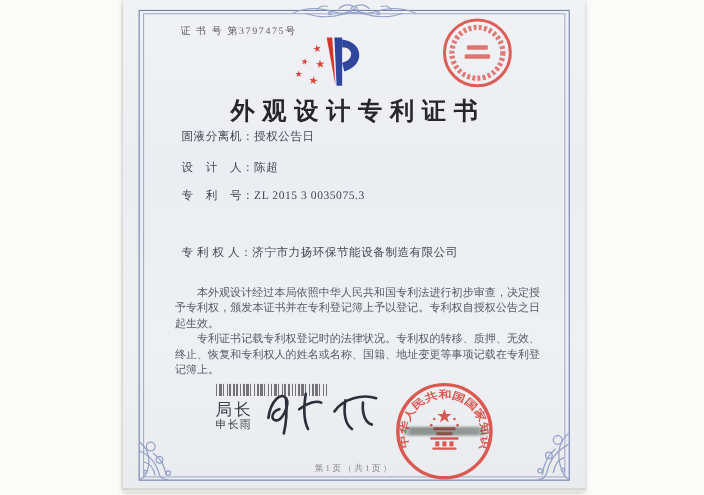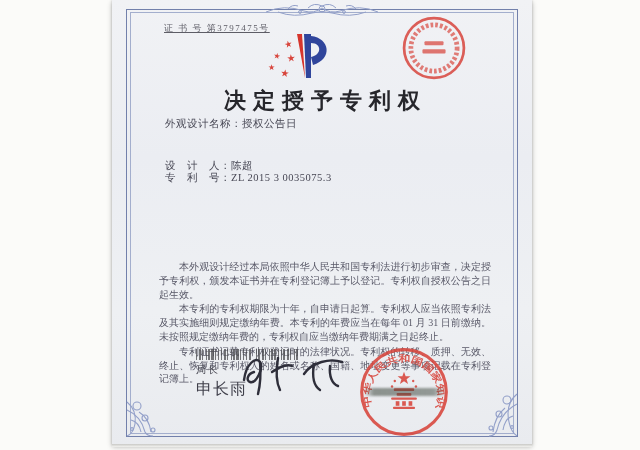--- a/index.html
+++ b/index.html
@@ -18,21 +18,21 @@
   .frame-outer {
     position:absolute; left:14px; right:14px; top:9px; bottom:8px;
     border:1.5px solid #7280ab;
   }
   .frame-inner {
     position:absolute; left:18px; right:18px; top:12px; bottom:11px;
     border:0.5px solid #a3aecd;
   }
   .cert-no {
     position:absolute; left:52px; top:22px;
-    font-size:9px; letter-spacing:1.5px; color:#5d5d66;text-decoration:underline;
+    font-size:9px; letter-spacing:1.5px; color:#5d5d66;
   }
   .logo { position:absolute; left:155px; top:30px; width:75px; height:52px; }
   .title {
     position:absolute; left:0; top:86px; width:100%;
     text-align:center; font-size:22px; font-weight:bold;
     letter-spacing:7px; text-indent:7px; color:#26262b;
   }
   .agency-seal { position:absolute; left:288px; top:14px; width:68px; height:68px; opacity:.85; }
   .field {
     position:absolute; left:53px;
@@ -46,22 +46,22 @@
   .body-text p { text-indent:2em; margin-bottom:1px; }
   .barcode {
     position:absolute; left:84px; top:349px; width:102px; height:11px;
     background:repeating-linear-gradient(90deg,
       #4a4a4e 0 1.5px, transparent 1.5px 3px,
       #4a4a4e 3px 5.5px, transparent 5.5px 6.5px,
       #4a4a4e 6.5px 7.5px, transparent 7.5px 10px,
       #4a4a4e 10px 11px, transparent 11px 12.5px);
     opacity:.75;
   }
-  .signer-title { position:absolute; left:84px; top:363px; font-size:10px; color:#3f3f4a; letter-spacing:2px; }
-  .signer-name  { position:absolute; left:84px; top:379px; font-size:16px; color:#3f3f4a; letter-spacing:1px; }
+  .signer-title { position:absolute; left:84px; top:363px; font-size:15px; color:#3f3f4a; letter-spacing:2px; }
+  .signer-name  { position:absolute; left:84px; top:379px; font-size:10px; color:#3f3f4a; letter-spacing:1px; }
   .signature { position:absolute; left:118px; top:346px; width:128px; height:56px; }
   .big-seal { position:absolute; left:246px; top:346px; width:92px; height:92px; }
   .seal-smudge {
     position:absolute; left:252px; top:388px; width:82px; height:8px;
     background:linear-gradient(90deg, rgba(70,80,70,0) 0%, rgba(60,70,60,.55) 12%, rgba(60,70,60,.5) 85%, rgba(70,80,70,0) 100%);
     filter:blur(1.2px);
   }
   .page-footer {
     position:absolute; left:0; top:420px; width:100%;
     text-align:center; font-size:8px; color:#8a8a92; letter-spacing:2px;
@@ -115,35 +115,37 @@
         <rect x="36" y="40" width="28" height="6" rx="1.5" fill="#d8453c" opacity=".85"></rect>
         <rect x="33" y="52" width="34" height="6" rx="1.5" fill="#d8453c" opacity=".85"></rect>
       </g>
       <defs>
           <filter id="softblur">
             <feGaussianBlur stdDeviation="0.5"></feGaussianBlur>
           </filter>
         </defs>
     </svg>
 
-    <div class="title">决定授予专利权</div>
+    <div class="title">外观设计专利证书</div>
 
     <div class="field" style="top:117px">
-      <span>外观设计名称：</span><span>授权公告日</span>
-    </div>
-    <div class="field" style="top:159px">
+      <span>固液分离机：</span><span>授权公告日</span>
+    </div>
+    <div class="field" style="top:145px">
       <span>设　计　人：</span><span>陈超</span>
     </div>
     <div class="field" style="top:171px">
       <span>专　利　号：</span><span>ZL 2015 3 0035075.3</span>
     </div>
+    <div class="field" style="top:223px">
+      <span>专 利 权 人：</span><span>济宁市力扬环保节能设备制造有限公司</span>
+    </div>
 
     <div class="body-text">
       <p>本外观设计经过本局依照中华人民共和国专利法进行初步审查，决定授予专利权，颁发本证书并在专利登记簿上予以登记。专利权自授权公告之日起生效。</p>
-      <p>本专利的专利权期限为十年，自申请日起算。专利权人应当依照专利法及其实施细则规定缴纳年费。本专利的年费应当在每年 01 月 31 日前缴纳。未按照规定缴纳年费的，专利权自应当缴纳年费期满之日起终止。</p>
       <p>专利证书记载专利权登记时的法律状况。专利权的转移、质押、无效、终止、恢复和专利权人的姓名或名称、国籍、地址变更等事项记载在专利登记簿上。</p>
     </div>
 
     <div class="barcode"></div>
 
     <div class="signer-title">局长</div>
     <div class="signer-name">申长雨</div>
 
     <svg class="signature" viewBox="0 0 128 56" fill="none" stroke="#2e2e3a" stroke-width="2.4" stroke-linecap="round">
       <path d="M14,34 C16,18 26,10 30,16 C34,22 26,38 20,36 C16,35 17,28 24,26"></path>
@@ -172,20 +174,21 @@
           <rect x="36" y="56" width="28" height="2.4" rx="1"></rect>
           <rect x="41" y="60" width="4" height="5"></rect>
             <rect x="48" y="60" width="4" height="5"></rect>
             <rect x="55" y="60" width="4" height="5"></rect>
           <rect x="38" y="66" width="24" height="2.4" rx="1"></rect>
         </g>
       </g>
     </svg>
     <div class="seal-smudge"></div>
 
+    <div class="page-footer">第1页（共1页）</div>
 
     <svg class="ornament-bl" viewBox="0 0 54 54" fill="none" stroke="#93a0c9" stroke-width="1.1">
       <path d="M4,18 Q14,26 12,40 Q10,50 4,52"></path>
       <path d="M4,26 Q18,32 22,48 Q24,52 30,52"></path>
       <circle cx="14" cy="22" r="4"></circle>
         <circle cx="22" cy="34" r="3"></circle>
       <path d="M8,36 q8,2 10,12 M16,28 q10,6 12,20"></path>
       <circle cx="30" cy="46" r="2"></circle>
         <circle cx="9" cy="45" r="1.4"></circle>
     </svg>

